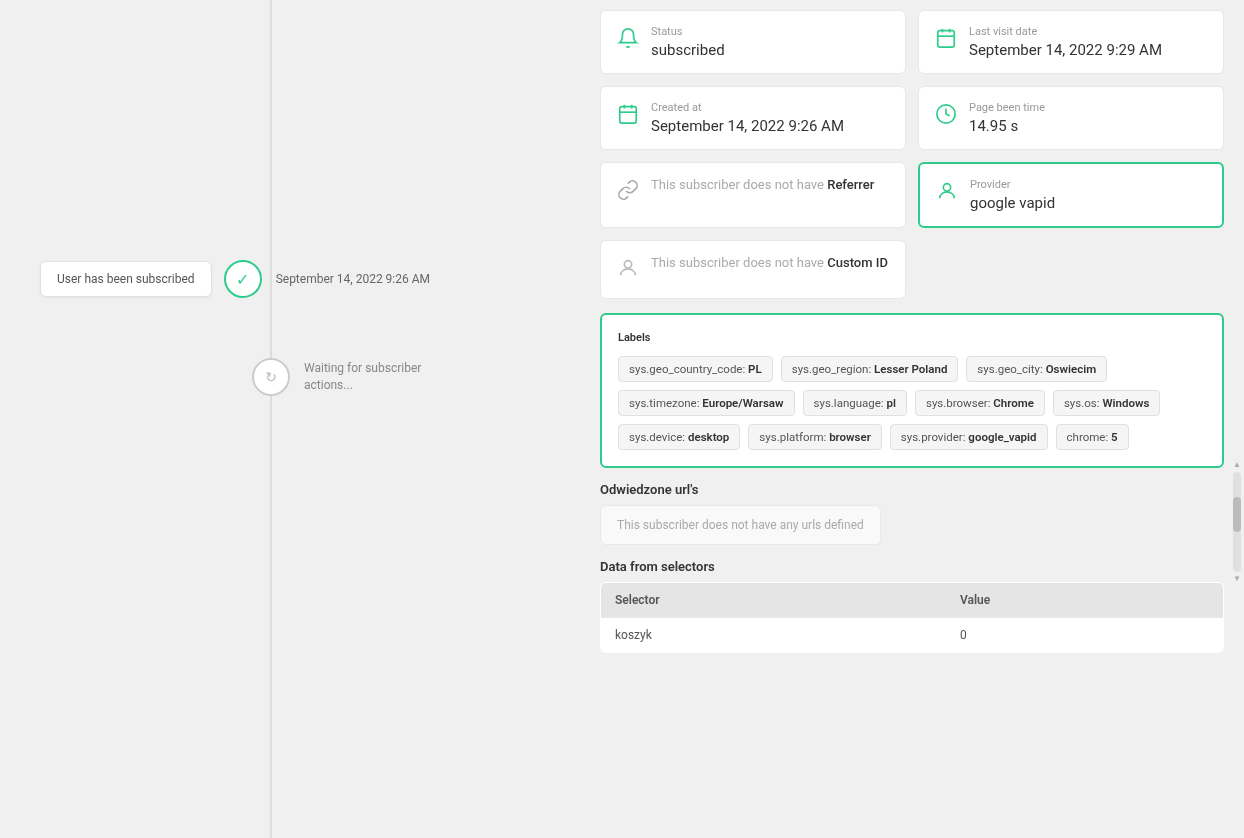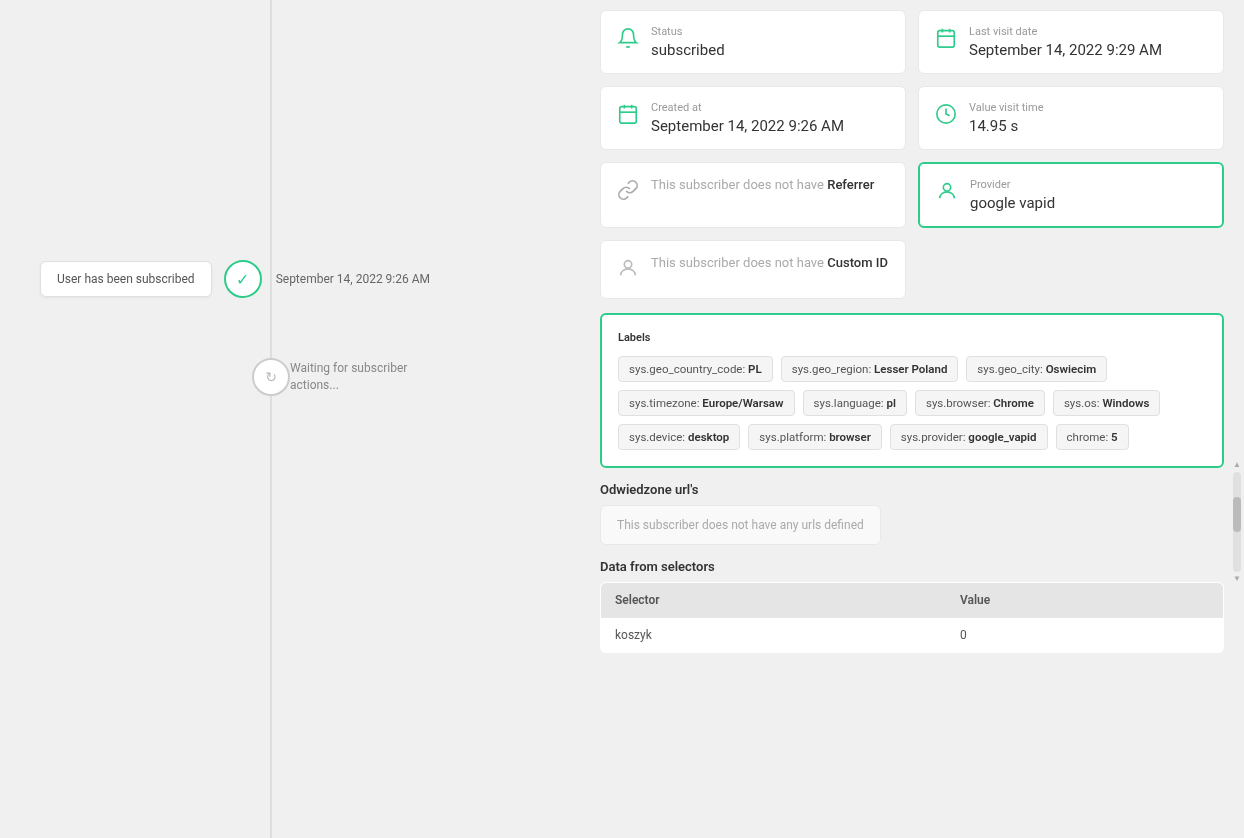--- a/index.html
+++ b/index.html
@@ -83,20 +83,21 @@
     .spinner-icon {
       color: #aaa;
       font-size: 16px;
     }
     .timeline-date {
       margin-left: 14px;
       font-size: 12px;
       color: #666;
     }
     .timeline-wait-text {
+      margin-left: 14px;
       font-size: 12px;
       color: #888;
       line-height: 1.4;
     }
 
     
     .right-panel {
       flex: 1;
       padding: 10px 20px 20px 20px;
       overflow-y: auto;
@@ -313,21 +314,21 @@
         </div>
       </div>
       <div class="info-card">
         <div class="card-icon">
           <svg width="22" height="22" viewBox="0 0 24 24" fill="none" stroke="#2ecc8a" stroke-width="1.8">
             <circle cx="12" cy="12" r="10"></circle>
             <polyline points="12 6 12 12 16 14"></polyline>
           </svg>
         </div>
         <div class="card-content">
-          <div class="card-label">Value visit time</div>
+          <div class="card-label">Page been time</div>
           <div class="card-value large">14.95 s</div>
         </div>
       </div>
     </div>
 
     <div class="info-cards-grid">
       <div class="info-card">
         <div class="card-icon gray">
           <svg width="22" height="22" viewBox="0 0 24 24" fill="none" stroke="#aaa" stroke-width="1.8">
             <path d="M10 13a5 5 0 0 0 7.54.54l3-3a5 5 0 0 0-7.07-7.07l-1.72 1.71"></path>

